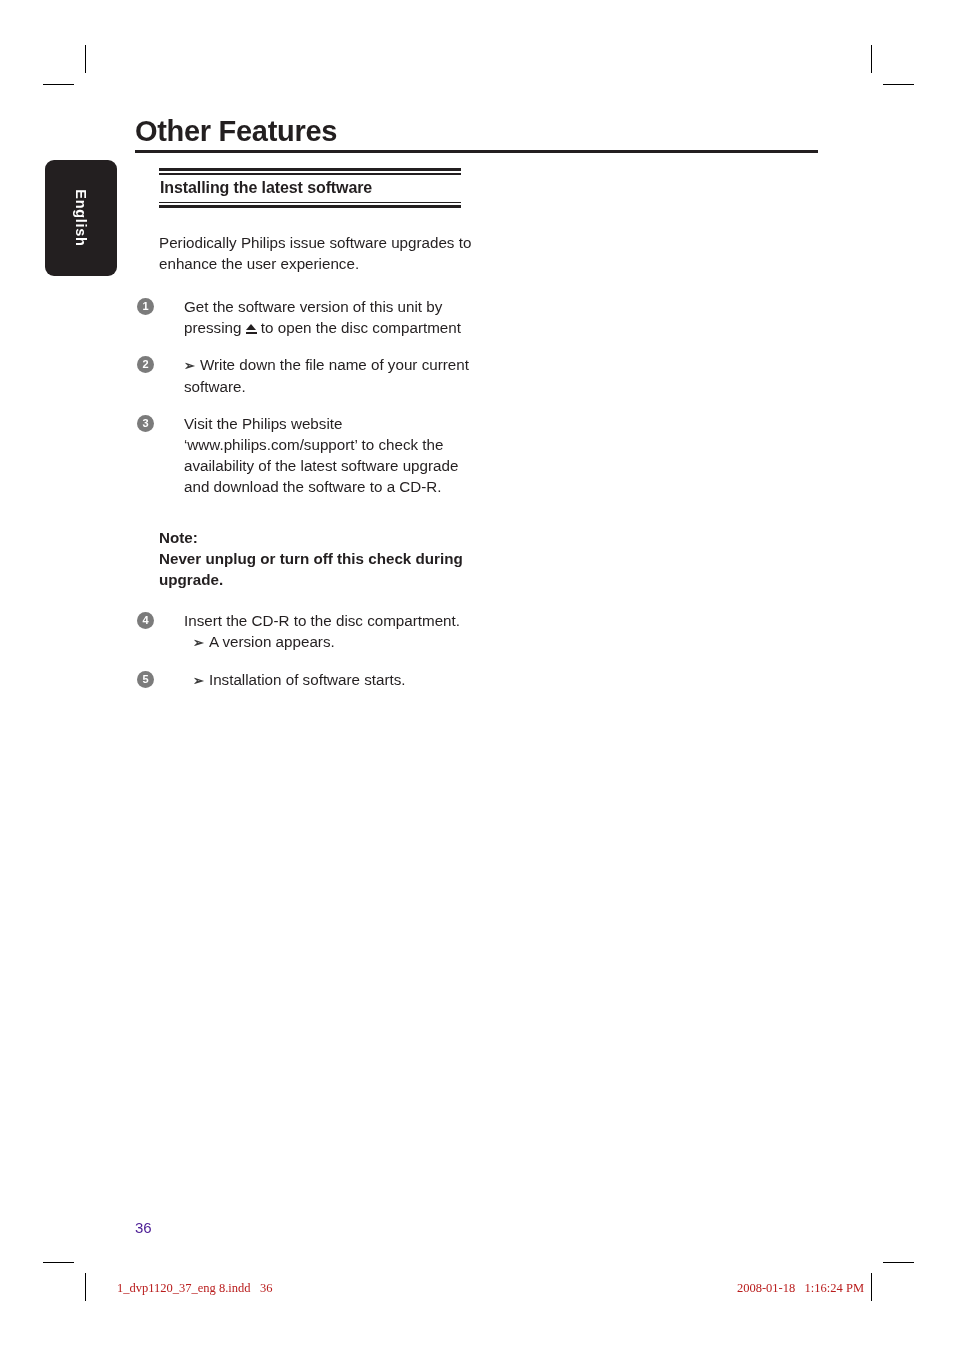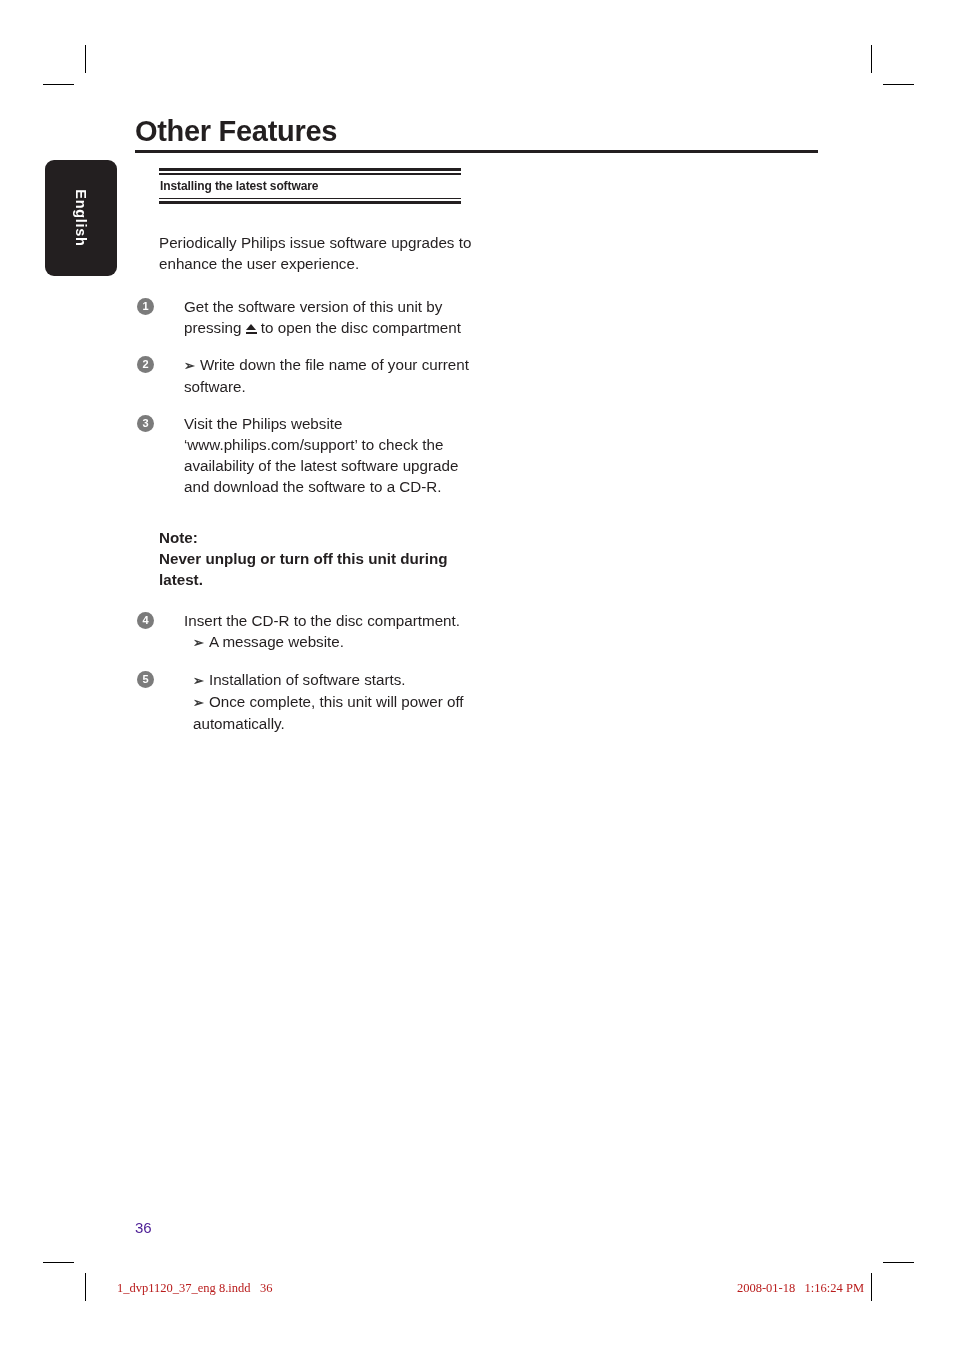--- a/index.html
+++ b/index.html
@@ -80,21 +80,21 @@
   .rule-thick {
     height: 3px;
     background: #231f20;
   }
   .rule-thin {
     height: 1.5px;
     background: #231f20;
   }
   .rule-gap { height: 2px; }
   #section-heading {
-    font-size: 12px;
+    font-size: 16px;
     font-weight: bold;
     color: #231f20;
     padding: 4px 0 5px 1px;
     letter-spacing: -0.1px;
   }
 
   
   #body-col {
     position: absolute;
     left: 159px;
@@ -246,33 +246,32 @@
 
     <div class="step">
       <span class="step-num">3</span>
       <span class="step-body">Visit the Philips website ‘www.philips.com/support’ to check the availability of the latest software upgrade and download the software to a CD-R.</span>
     </div>
 
     <div class="note-spacer"></div>
 
     <div class="note-block">
       <div>Note:</div>
-      <div>Never unplug or turn off this unit during latest.</div>
+      <div>Never unplug or turn off this check during upgrade.</div>
     </div>
 
     <div class="step">
       <span class="step-num">4</span>
       <span class="step-body">Insert the CD-R to the disc compartment.</span>
-      <span class="sub sub-indent"><span class="arrow">➢</span><span>A message website.</span></span>
+      <span class="sub sub-indent"><span class="arrow">➢</span><span>A version appears.</span></span>
     </div>
 
     <div class="step">
       <span class="step-num">5</span>
       <span class="sub sub-indent"><span class="arrow">➢</span><span>Installation of software starts.</span></span>
-      <span class="sub sub-indent"><span class="arrow">➢</span><span>Once complete, this unit will power off automatically.</span></span>
     </div>
 
   </div>
 
   <div id="page-number">36</div>
 
   <div class="footer-text" id="footer-left">1_dvp1120_37_eng 8.indd   36</div>
   <div class="footer-text" id="footer-right">2008-01-18   1:16:24 PM</div>
 
 </div>

